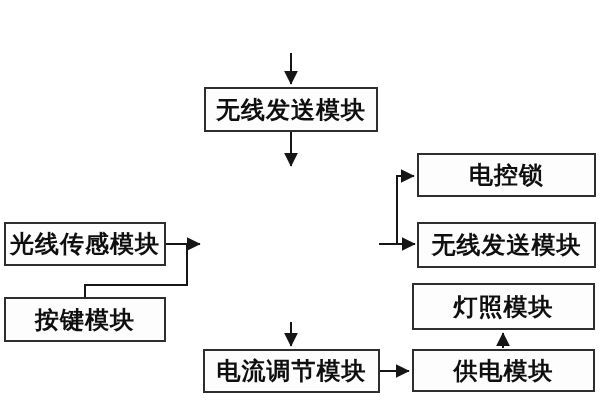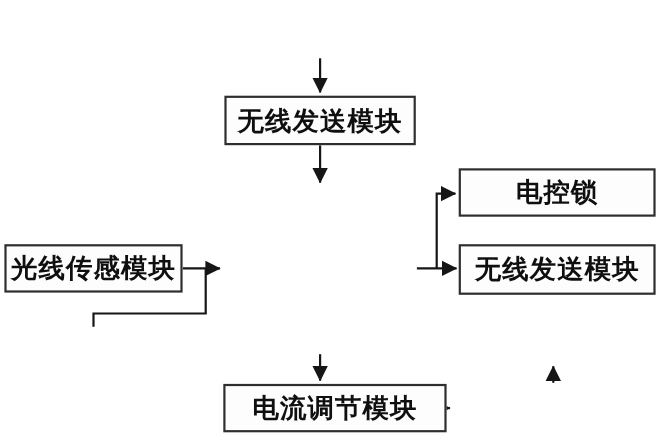--- a/index.html
+++ b/index.html
@@ -37,21 +37,21 @@
   
   .n-camera       { left: 204px; top:   7px; width: 174px; height: 45px; }
   .n-image-sensor { left: 204px; top:  87px; width: 174px; height: 45px; }
   .n-control      { left: 203px; top: 169px; width: 176px; height: 153px; font-size: 26px; }
   .n-light-sensor { left:   4px; top: 222px; width: 162px; height: 44px; }
   .n-button       { left:   4px; top: 297px; width: 162px; height: 45px; }
   .n-lock         { left: 417px; top: 153px; width: 179px; height: 44px; }
   .n-wireless     { left: 417px; top: 222px; width: 179px; height: 46px; }
   .n-lamp         { left: 412px; top: 283px; width: 183px; height: 47px; }
   .n-power        { left: 412px; top: 349px; width: 183px; height: 43px; }
-  .n-current      { left: 203px; top: 349px; width: 203px; height: 44px; }
+  .n-current      { left: 203px; top: 349px; width: 177px; height: 44px; }
   .edge {
     stroke: #161616;
     stroke-width: 2;
     fill: none;
   }
 </style>
 </head>
 <body>
 
 <div id="stage">
@@ -85,28 +85,37 @@
 
   <div class="node n-image-sensor">
     <span>无线发送模块</span>
   </div>
 
 
   <div class="node n-light-sensor">
     <span>光线传感模块</span>
   </div>
 
+  <div class="node n-button">
+    <span>按键模块</span>
+  </div>
 
   <div class="node n-lock">
     <span>电控锁</span>
   </div>
 
   <div class="node n-wireless">
     <span>无线发送模块</span>
   </div>
 
+  <div class="node n-lamp">
+    <span>灯照模块</span>
+  </div>
 
+  <div class="node n-power">
+    <span>供电模块</span>
+  </div>
 
   <div class="node n-current">
     <span>电流调节模块</span>
   </div>
 
 </div>
 
 </body></html>

